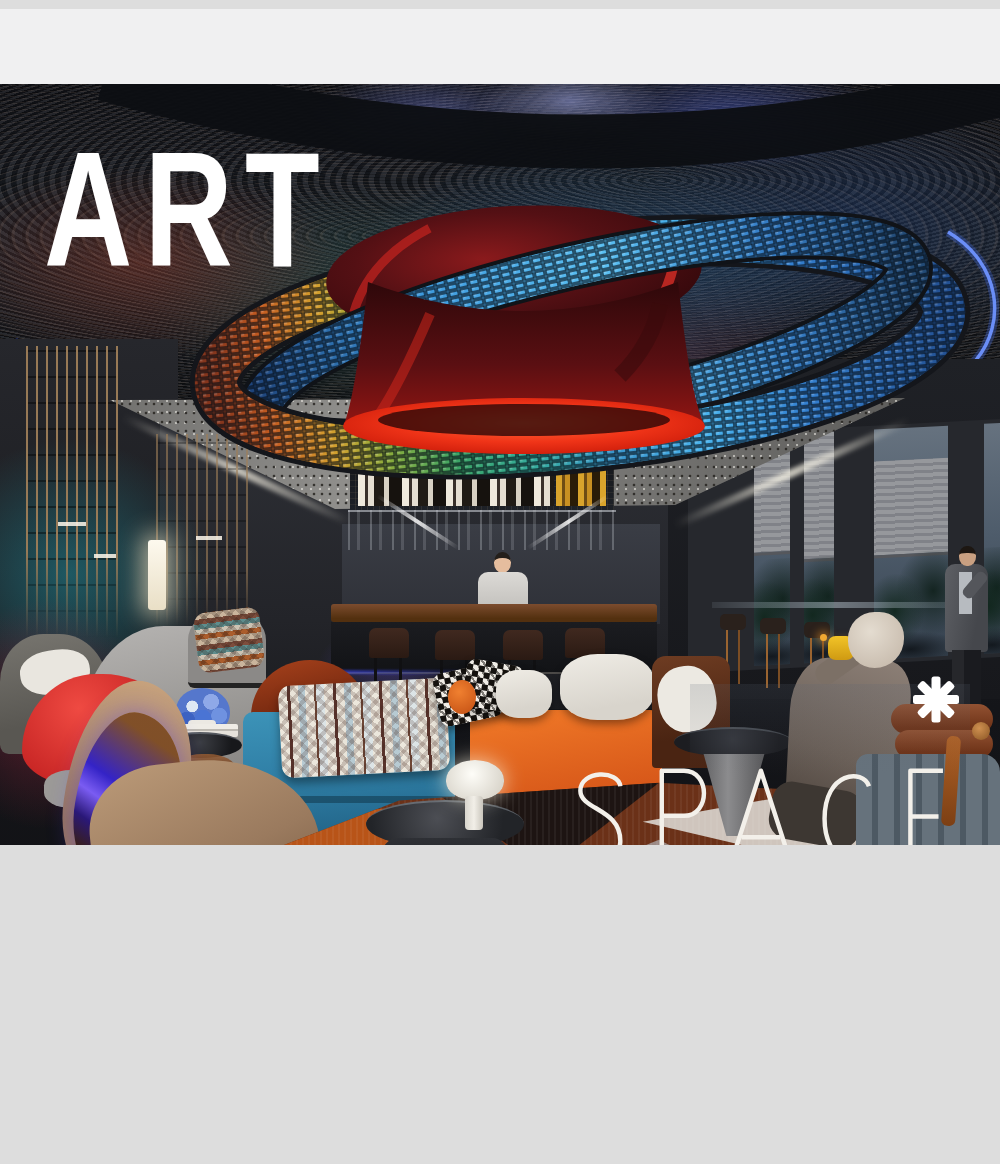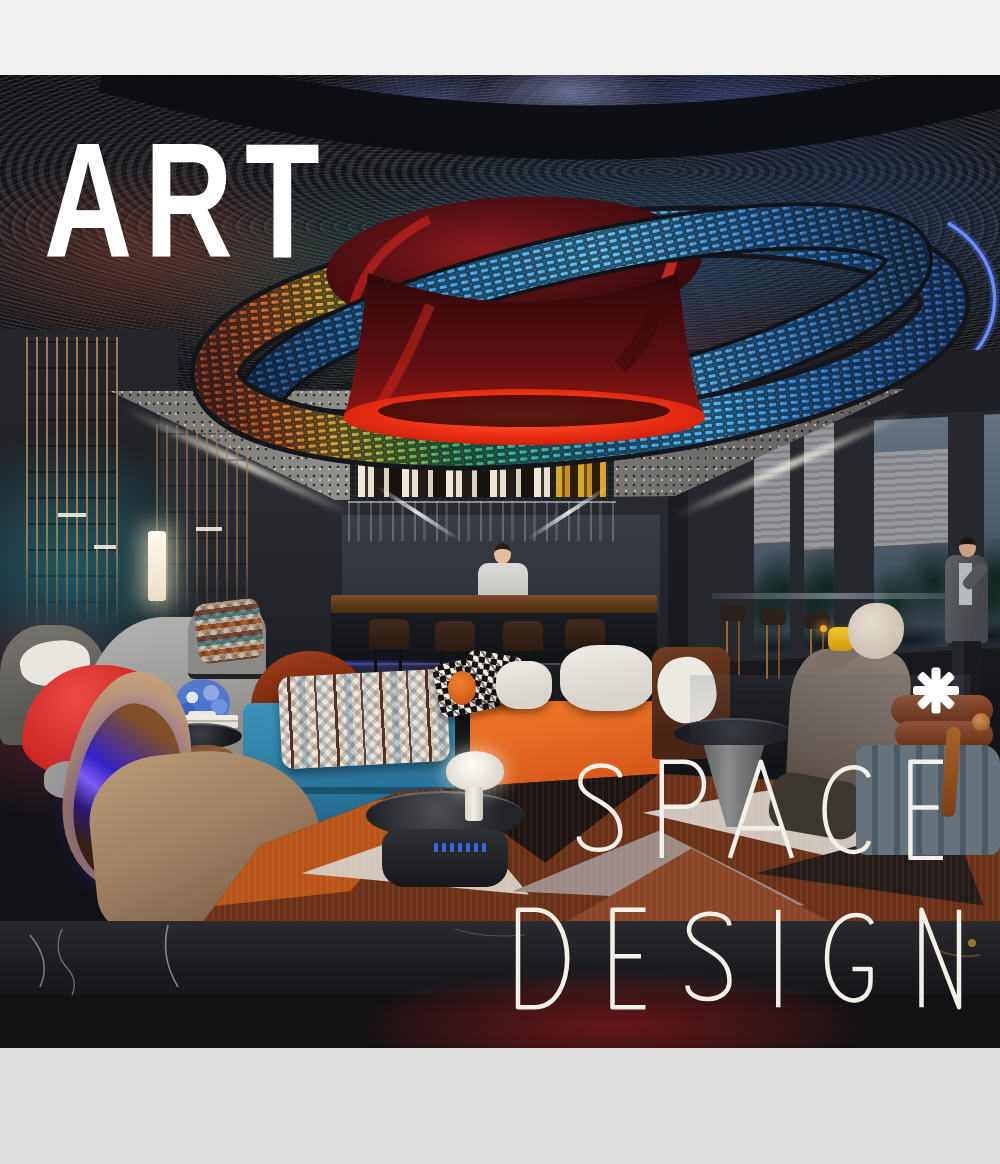--- a/index.html
+++ b/index.html
@@ -1,18 +1,18 @@
 <!DOCTYPE html>
 <html style="--frame-bg: #f0f0f1; --overlay-text: #ffffff; --neon-blue: #4a6df4; --led-blue: #38a4e8; --led-orange: #d08a20; --lamp-red: #e8321c; --disc-red: #5a0e12; --sofa-blue: #2f7ea5; --sofa-orange: #d8591a; --chair-red: #c22020; --chair-rust: #6e250e; --chaise-tan: #9a7a5e; --rug-rust: #b85418; --glow-red: #8a1518; --ceiling-grey: #8f8e8b;"><head>
 <meta charset="utf-8">
 <style>
   html,body{margin:0;padding:0;background:#ddd;}
   *{box-sizing:border-box;}
   .abs{position:absolute;}
-  .frame{position:relative;width:1000px;height:1048px;background:var(--frame-bg,#f0f0f1);overflow:hidden;margin:0 auto;
+  .frame{position:relative;width:1000px;height:836px;background:var(--frame-bg,#f0f0f1);overflow:hidden;margin:9px auto;
          font-family:"Liberation Sans",sans-serif;}
   
   .photo{position:absolute;left:0;top:75px;width:1000px;height:1008px;overflow:hidden;
          background:linear-gradient(180deg,#17181c 0%,#1d1f24 34%,#141519 62%,#0f0f12 100%);}
   
   .ceiling{left:0;top:0;width:1000px;height:345px;
     background:
       radial-gradient(130px 55px at 57% 5%, rgba(165,175,245,.55), transparent 70%),
       radial-gradient(210px 75px at 73% 9%, rgba(90,110,230,.42), transparent 72%),
       radial-gradient(170px 60px at 43% 8%, rgba(120,132,228,.38), transparent 70%),

